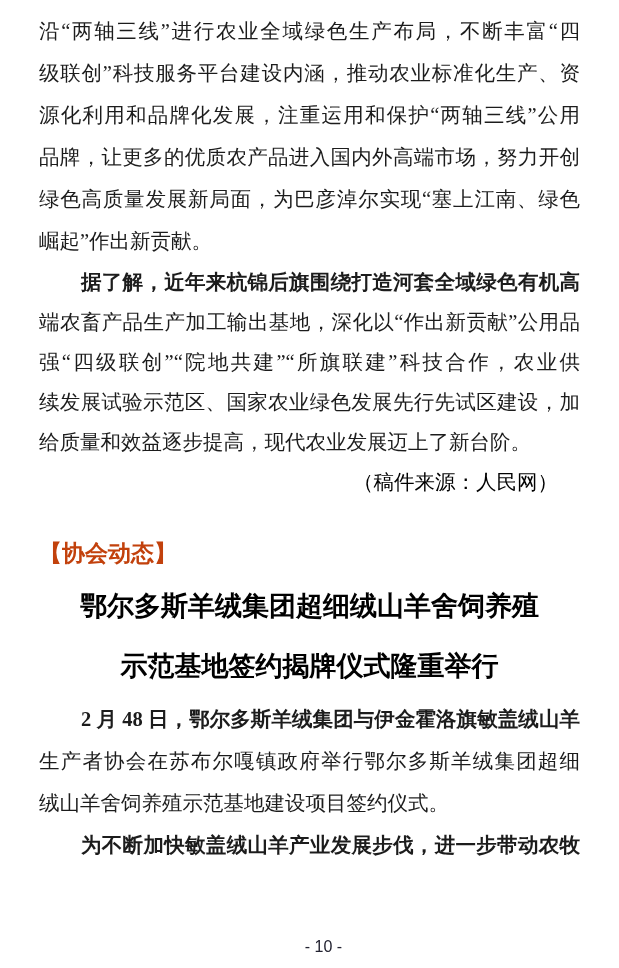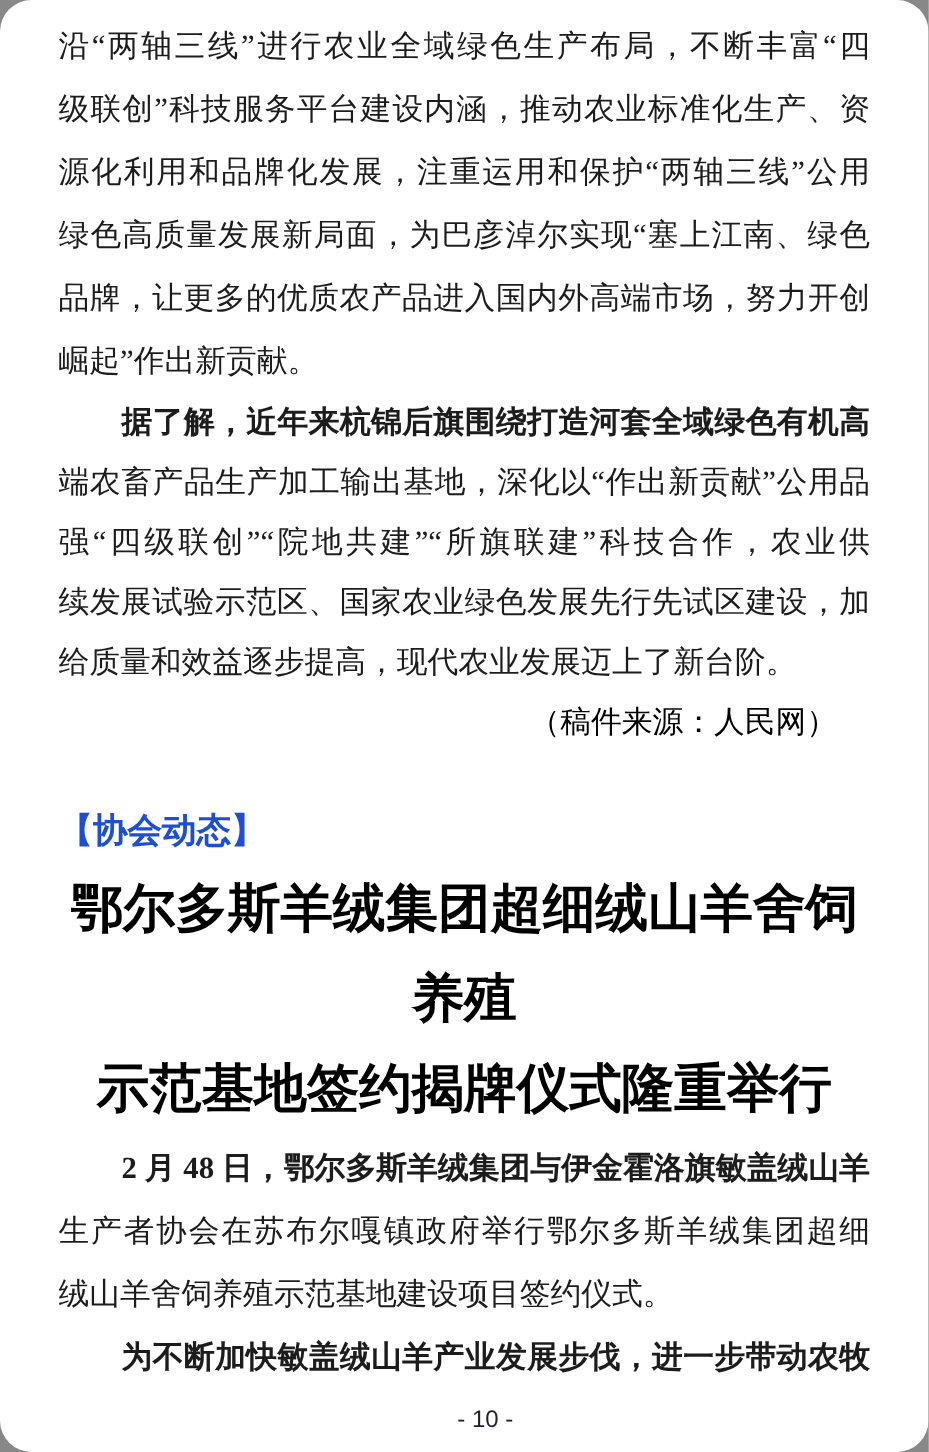--- a/index.html
+++ b/index.html
@@ -7,21 +7,20 @@
   .page {
     position: relative;
     width: 619px;
     height: 968px;
     margin: 0 auto;
     background: #ffffff;
     color: #1c1c1c;
     font-family: "Liberation Serif", "DejaVu Serif", serif;
     padding: 10px 39px 0 39px;
     overflow: hidden;
-    border-radius: 21px;
   }
   .body-text {
     font-size: 20.5px;
     color: #1c1c1c;
   }
   .p1 .tline, .p3 .tline, .p4 .tline { line-height: 42px; }
   .p2 .tline { line-height: 40px; }
   .tline {
     text-align: justify;
     text-align-last: justify;
@@ -37,28 +36,28 @@
     text-align: right;
     padding-right: 22px;
     color: #000000;
   }
   .section-header {
     margin-top: 36px;
     font-family: "Liberation Sans", "DejaVu Sans", sans-serif;
     font-weight: bold;
     font-size: 23px;
     line-height: 30px;
-    color: #1d4ed8;
+    color: #c2410c;
     text-align: left;
   }
   .article-title {
     margin-top: 8px;
     font-family: "Liberation Serif", "DejaVu Serif", serif;
     font-weight: bold;
-    font-size: 35px;
+    font-size: 27px;
     color: #000000;
     text-align: center;
   }
   .title-line { line-height: 60px; }
   .p3 { margin-top: 2px; }
   .page-footer {
     position: absolute;
     left: 0;
     right: 0;
     bottom: 12px;
@@ -72,22 +71,22 @@
 </style>
 </head>
 <body>
 
 <div class="page">
 
   <div class="body-text p1">
       <div class="tline">沿“两轴三线”进行农业全域绿色生产布局，不断丰富“四</div>
       <div class="tline">级联创”科技服务平台建设内涵，推动农业标准化生产、资</div>
       <div class="tline">源化利用和品牌化发展，注重运用和保护“两轴三线”公用</div>
+      <div class="tline">品牌，让更多的优质农产品进入国内外高端市场，努力开创</div>
       <div class="tline">绿色高质量发展新局面，为巴彦淖尔实现“塞上江南、绿色</div>
-      <div class="tline">品牌，让更多的优质农产品进入国内外高端市场，努力开创</div>
       <div class="tline tline-last">崛起”作出新贡献。</div>
     </div>
 
   <div class="body-text p2 indent">
       <div class="tline">据了解，近年来杭锦后旗围绕打造河套全域绿色有机高</div>
       <div class="tline">端农畜产品生产加工输出基地，深化以“作出新贡献”公用品</div>
       <div class="tline">强“四级联创”“院地共建”“所旗联建”科技合作，农业供</div>
       <div class="tline">续发展试验示范区、国家农业绿色发展先行先试区建设，加</div>
       <div class="tline tline-last">给质量和效益逐步提高，现代农业发展迈上了新台阶。</div>
     </div>

